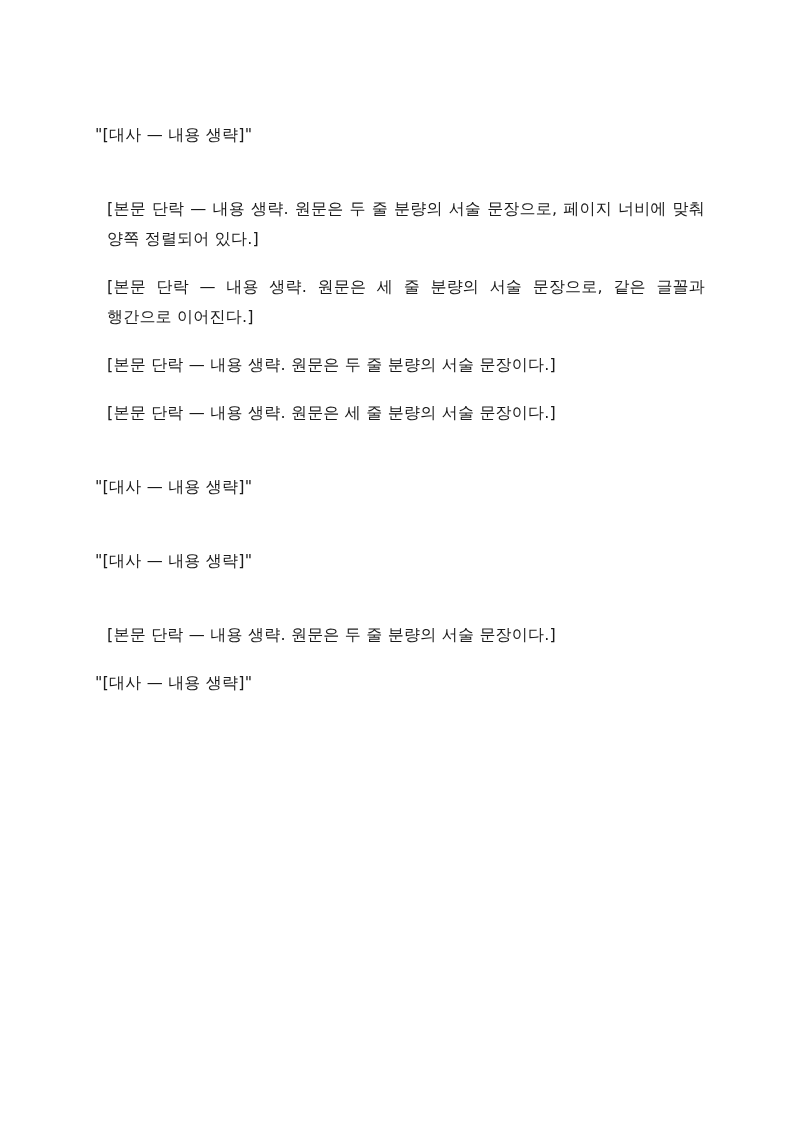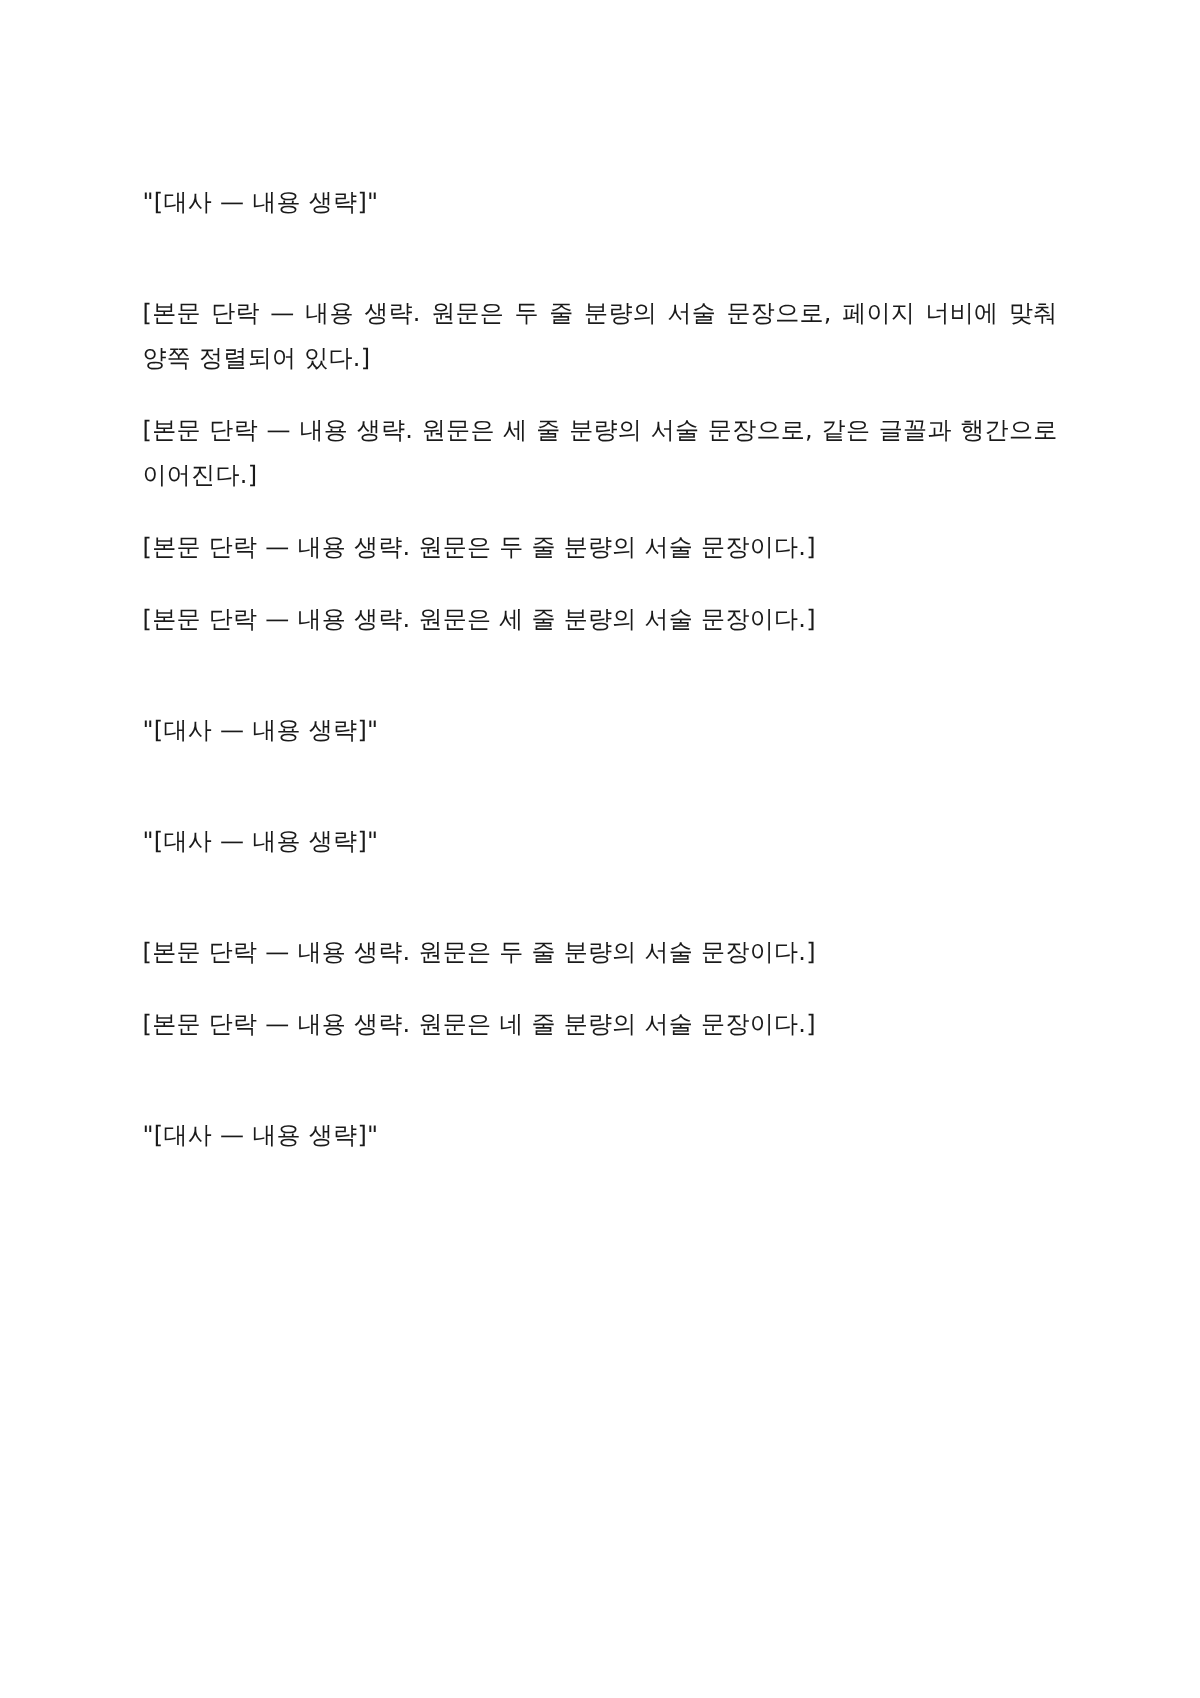--- a/index.html
+++ b/index.html
@@ -17,32 +17,31 @@
     color: #1a1a1a;
   }
   .block {
     font-size: 16px;
     line-height: 30px;
     text-align: justify;
     letter-spacing: 0.2px;
     word-break: keep-all;
   }
   .dialogue { margin: 0 0 44px 0; }
-  .para { margin: 0 0 18px 0; }
+  .para { margin: 0 0 18px 12px; }
   .gap-large { margin-bottom: 44px; }
 </style>
 </head>
 <body>
 
 <div class="page">
   <div id="blocks">
       <p class="block dialogue">"[대사 — 내용 생략]"</p>
       <p class="block para">[본문 단락 — 내용 생략. 원문은 두 줄 분량의 서술 문장으로, 페이지 너비에 맞춰 양쪽 정렬되어 있다.]</p>
       <p class="block para">[본문 단락 — 내용 생략. 원문은 세 줄 분량의 서술 문장으로, 같은 글꼴과 행간으로 이어진다.]</p>
       <p class="block para">[본문 단락 — 내용 생략. 원문은 두 줄 분량의 서술 문장이다.]</p>
       <p class="block para gap-large">[본문 단락 — 내용 생략. 원문은 세 줄 분량의 서술 문장이다.]</p>
       <p class="block dialogue">"[대사 — 내용 생략]"</p>
       <p class="block dialogue">"[대사 — 내용 생략]"</p>
       <p class="block para">[본문 단락 — 내용 생략. 원문은 두 줄 분량의 서술 문장이다.]</p>
-      <p class="block para gap-large">[본문 단락 — 내용 생략. 원문은 네 줄 분량의 서술 문장이다.]</p>
       <p class="block dialogue">"[대사 — 내용 생략]"</p>
     </div>
 </div>
 
 </body></html>

